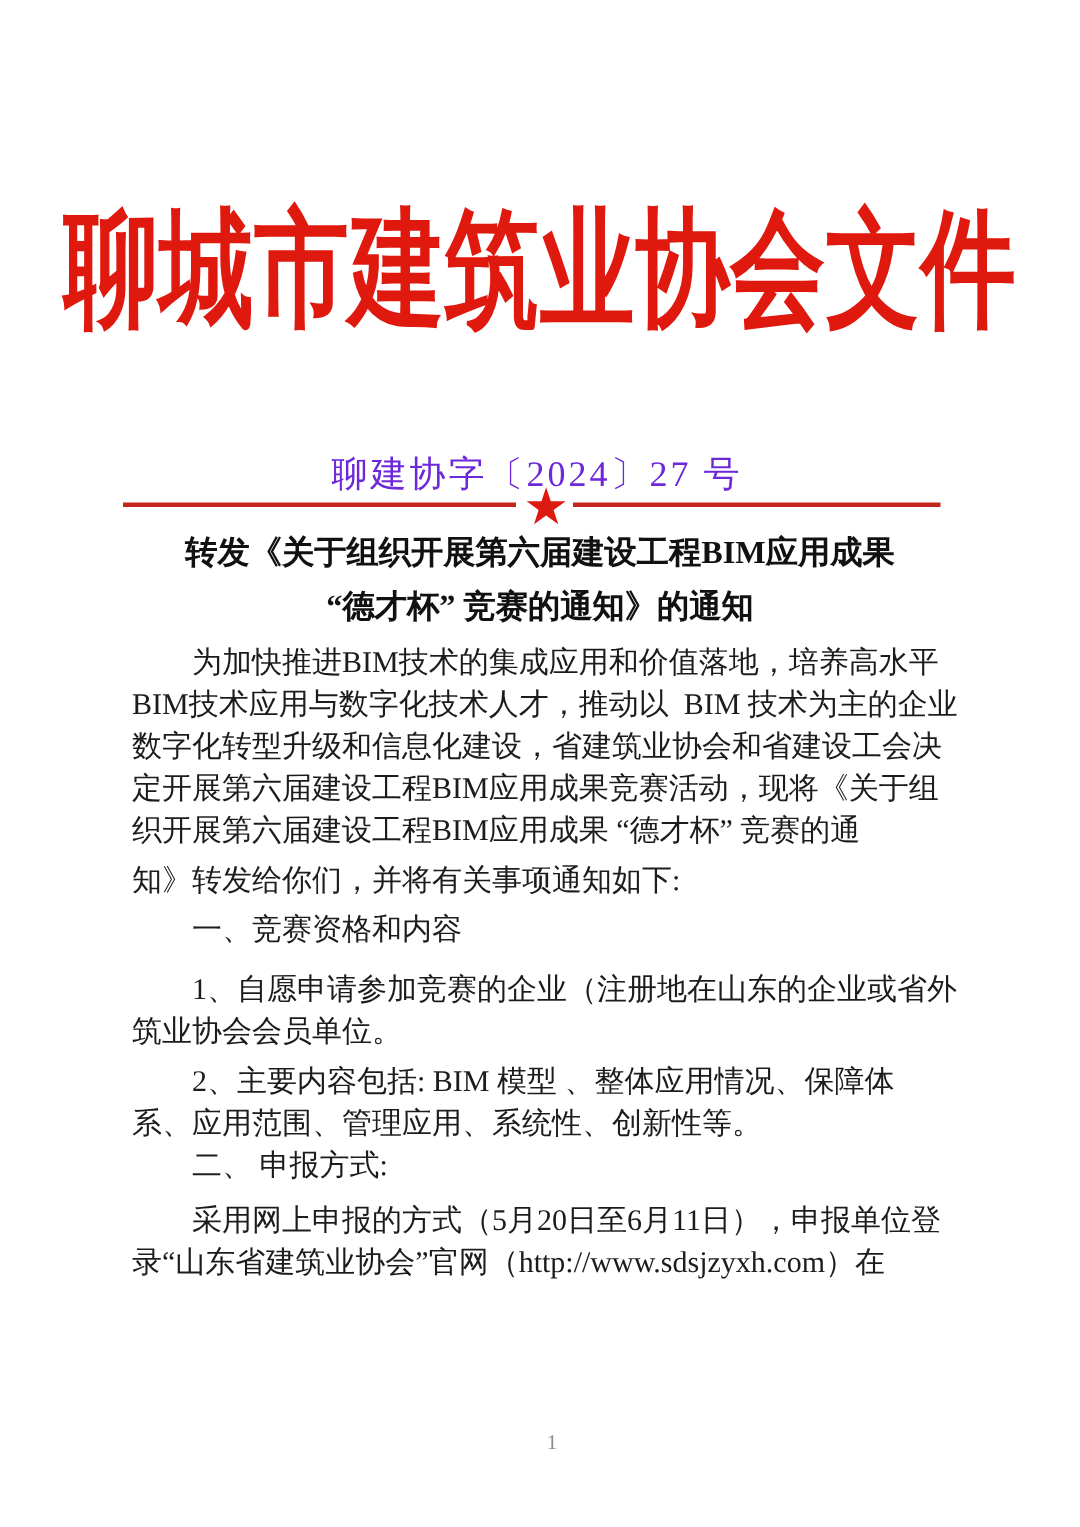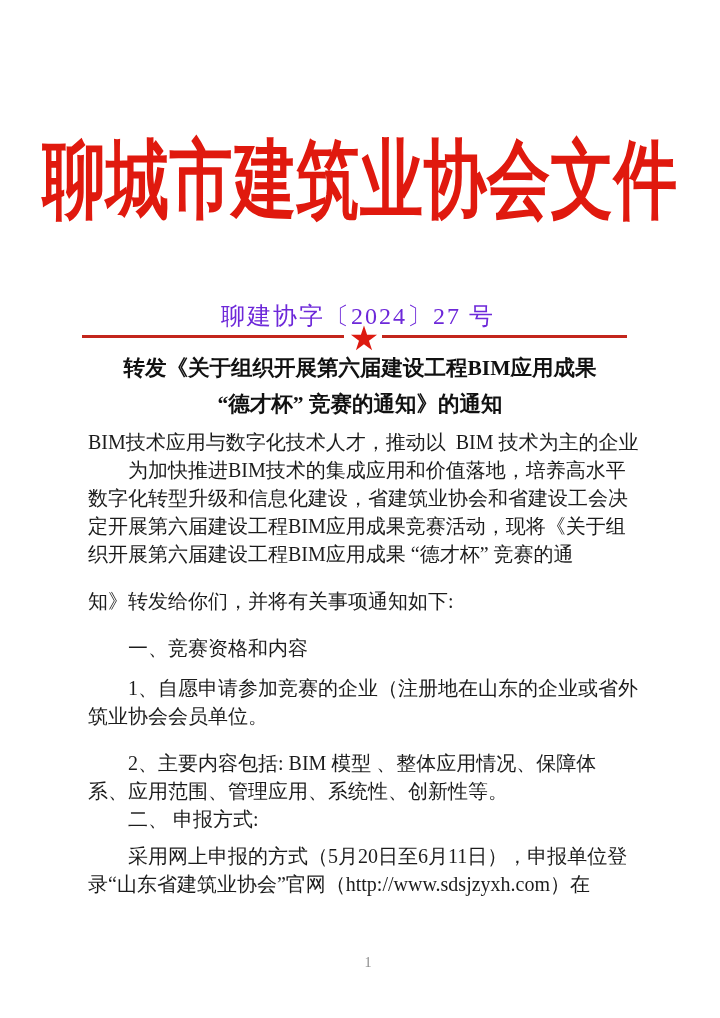--- a/index.html
+++ b/index.html
@@ -86,21 +86,21 @@
     left: 88px;
     width: 556px;
     font-size: 20px;
     color: var(--text-black, #1c1c1c);
   }
   .line {
     line-height: 28px;
     white-space: pre;
   }
   .indent { padding-left: 40px; }
-  .mt-s { margin-top: 19px; }
+  .mt-s { margin-top: 5px; }
   .mt-m { margin-top: 9px; }
   .mt-l { margin-top: 12px; }
   
   .page-number {
     position: absolute;
     top: 955px;
     left: 0;
     width: 736px; 
     text-align: center;
     font-size: 14px;
@@ -119,22 +119,22 @@
   <div class="rule rule-left"></div>
   <div class="rule rule-right"></div>
   <div class="star">★</div>
 
   <div class="subject">
     <div class="s-line">转发《关于组织开展第六届建设工程BIM应用成果</div>
     <div class="s-line">“德才杯” 竞赛的通知》的通知</div>
   </div>
 
   <div class="body-text">
+    <div class="line indent">为加快推进BIM技术的集成应用和价值落地，培养高水平</div>
     <div class="line">BIM技术应用与数字化技术人才，推动以  BIM 技术为主的企业</div>
-    <div class="line indent">为加快推进BIM技术的集成应用和价值落地，培养高水平</div>
     <div class="line">数字化转型升级和信息化建设，省建筑业协会和省建设工会决</div>
     <div class="line">定开展第六届建设工程BIM应用成果竞赛活动，现将《关于组</div>
     <div class="line">织开展第六届建设工程BIM应用成果 “德才杯” 竞赛的通</div>
     <div class="line mt-s">知》转发给你们，并将有关事项通知如下:</div>
     <div class="line indent mt-s">一、竞赛资格和内容</div>
     <div class="line indent mt-l">1、自愿申请参加竞赛的企业（注册地在山东的企业或省外</div>
     <div class="line">筑业协会会员单位。</div>
     <div class="line indent mt-s">2、主要内容包括: BIM 模型 、整体应用情况、保障体</div>
     <div class="line">系、应用范围、管理应用、系统性、创新性等。</div>
     <div class="line indent">二、 申报方式:</div>

